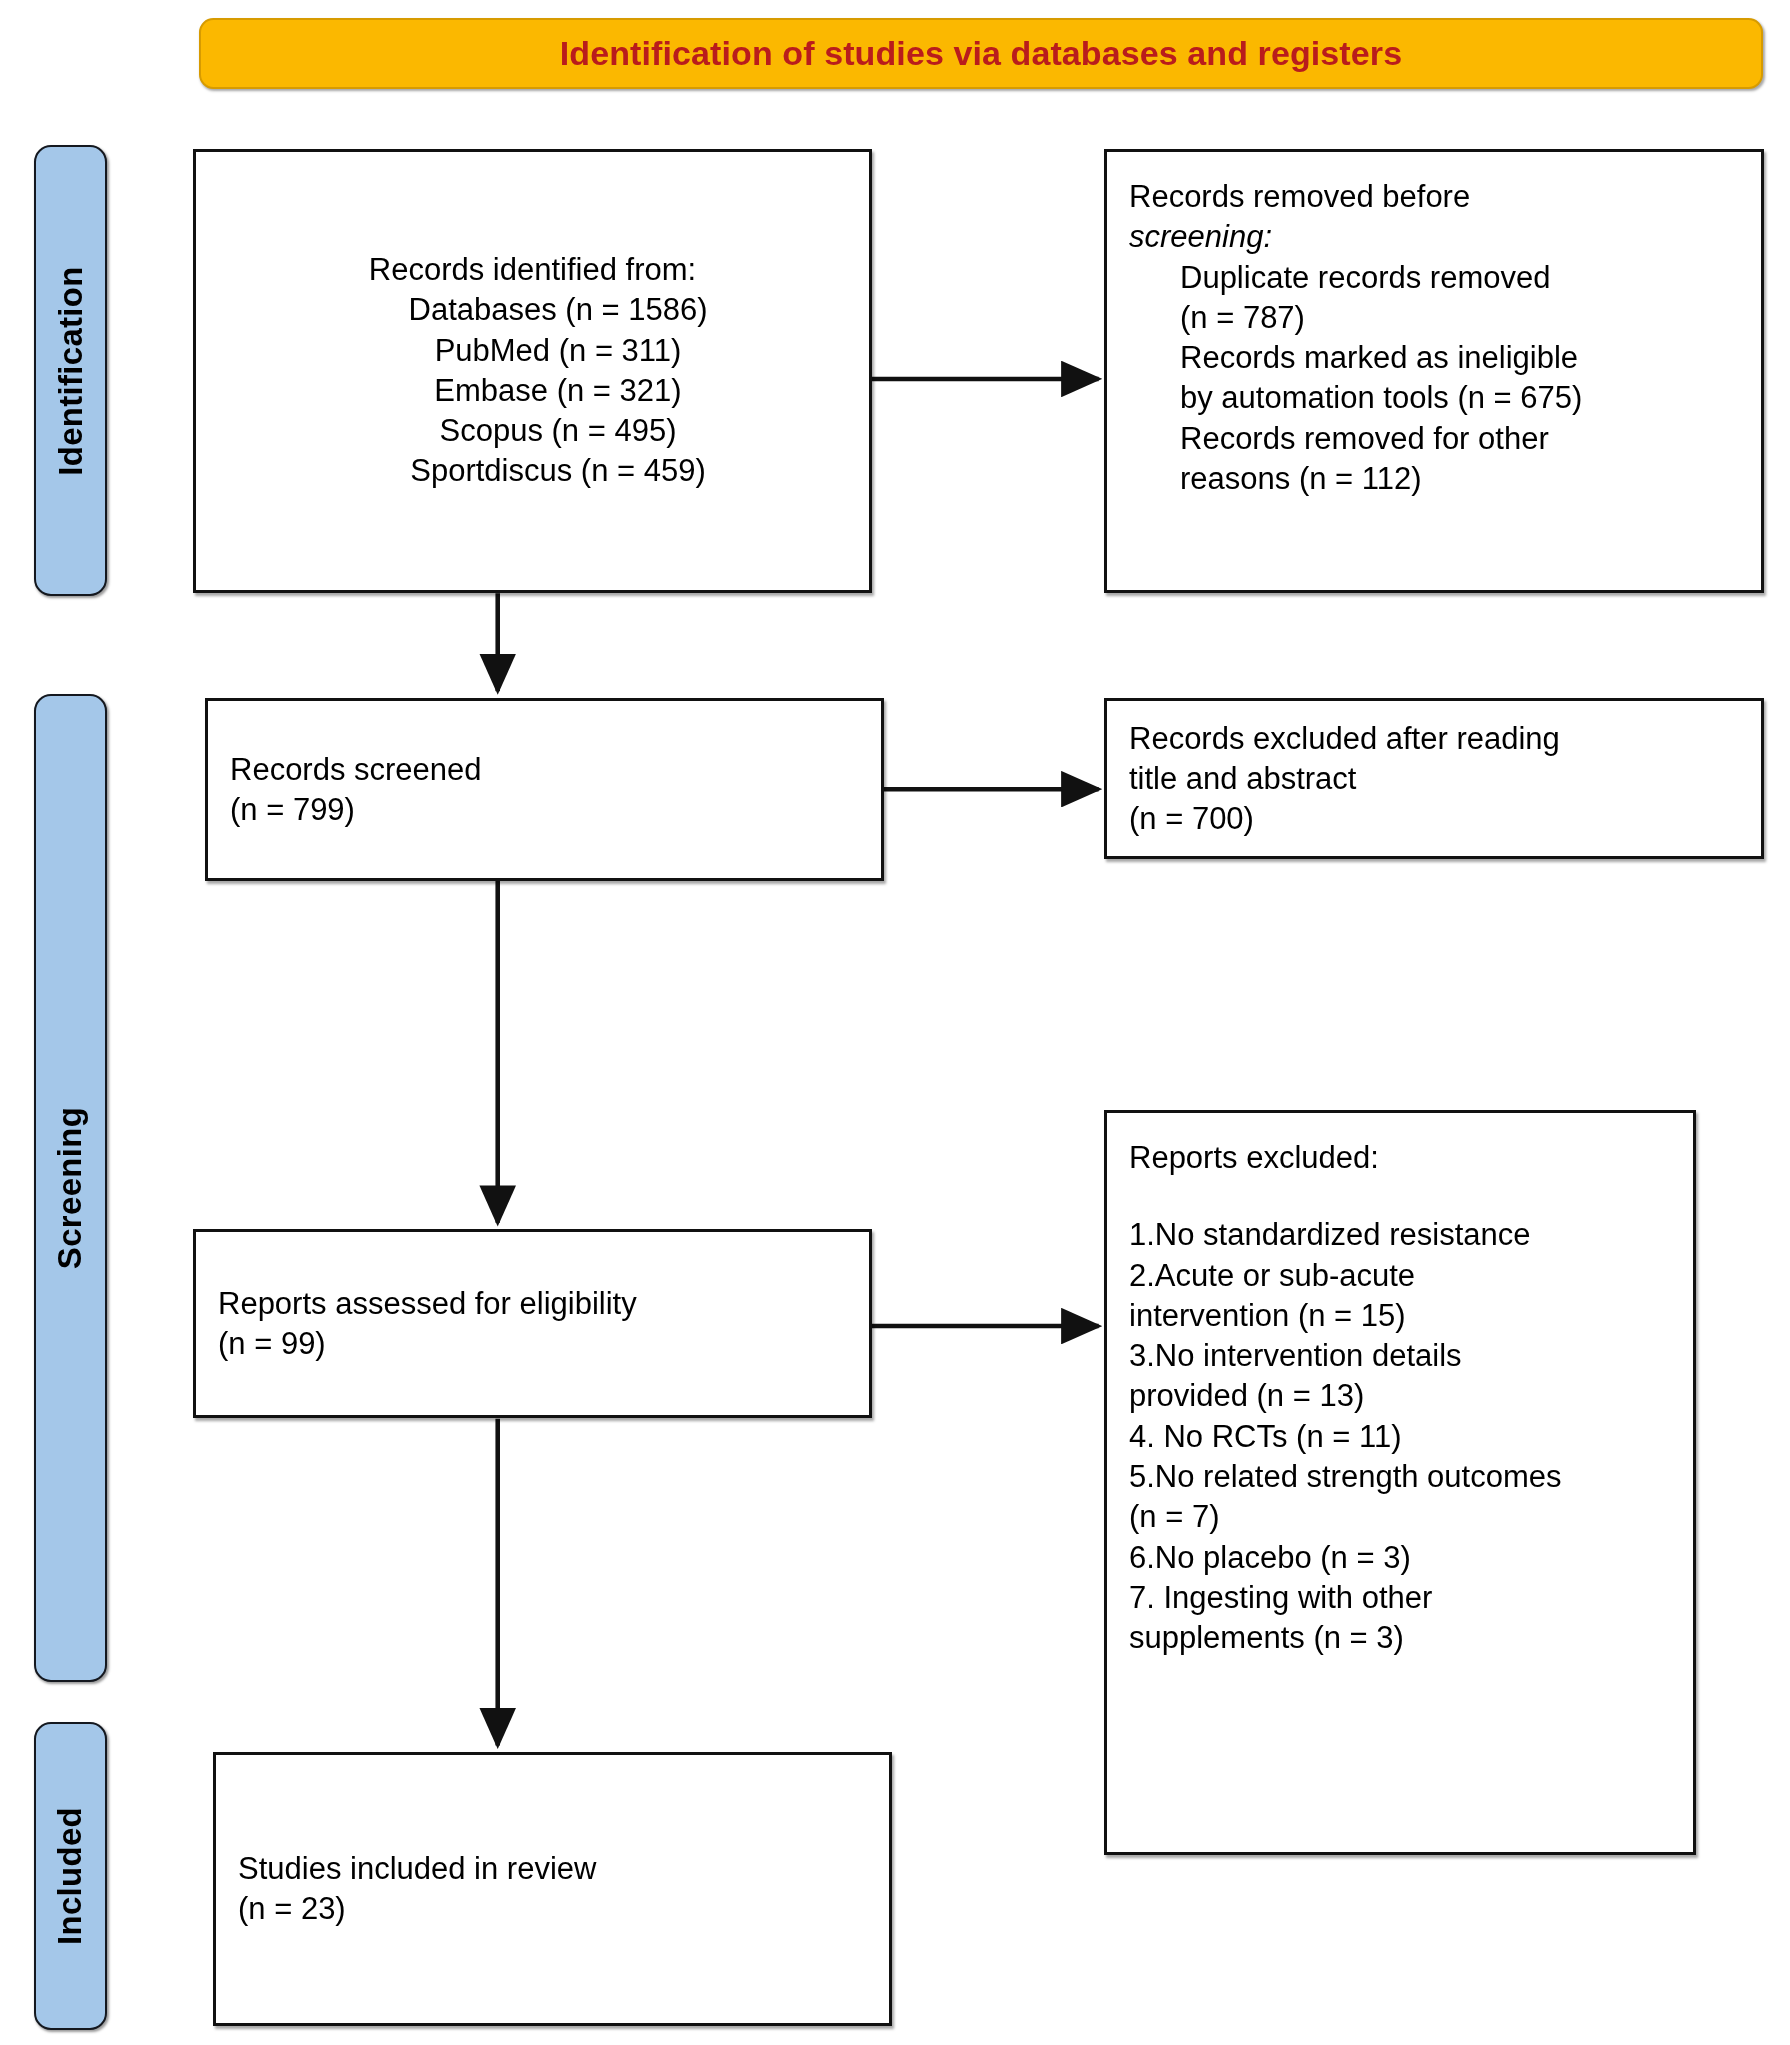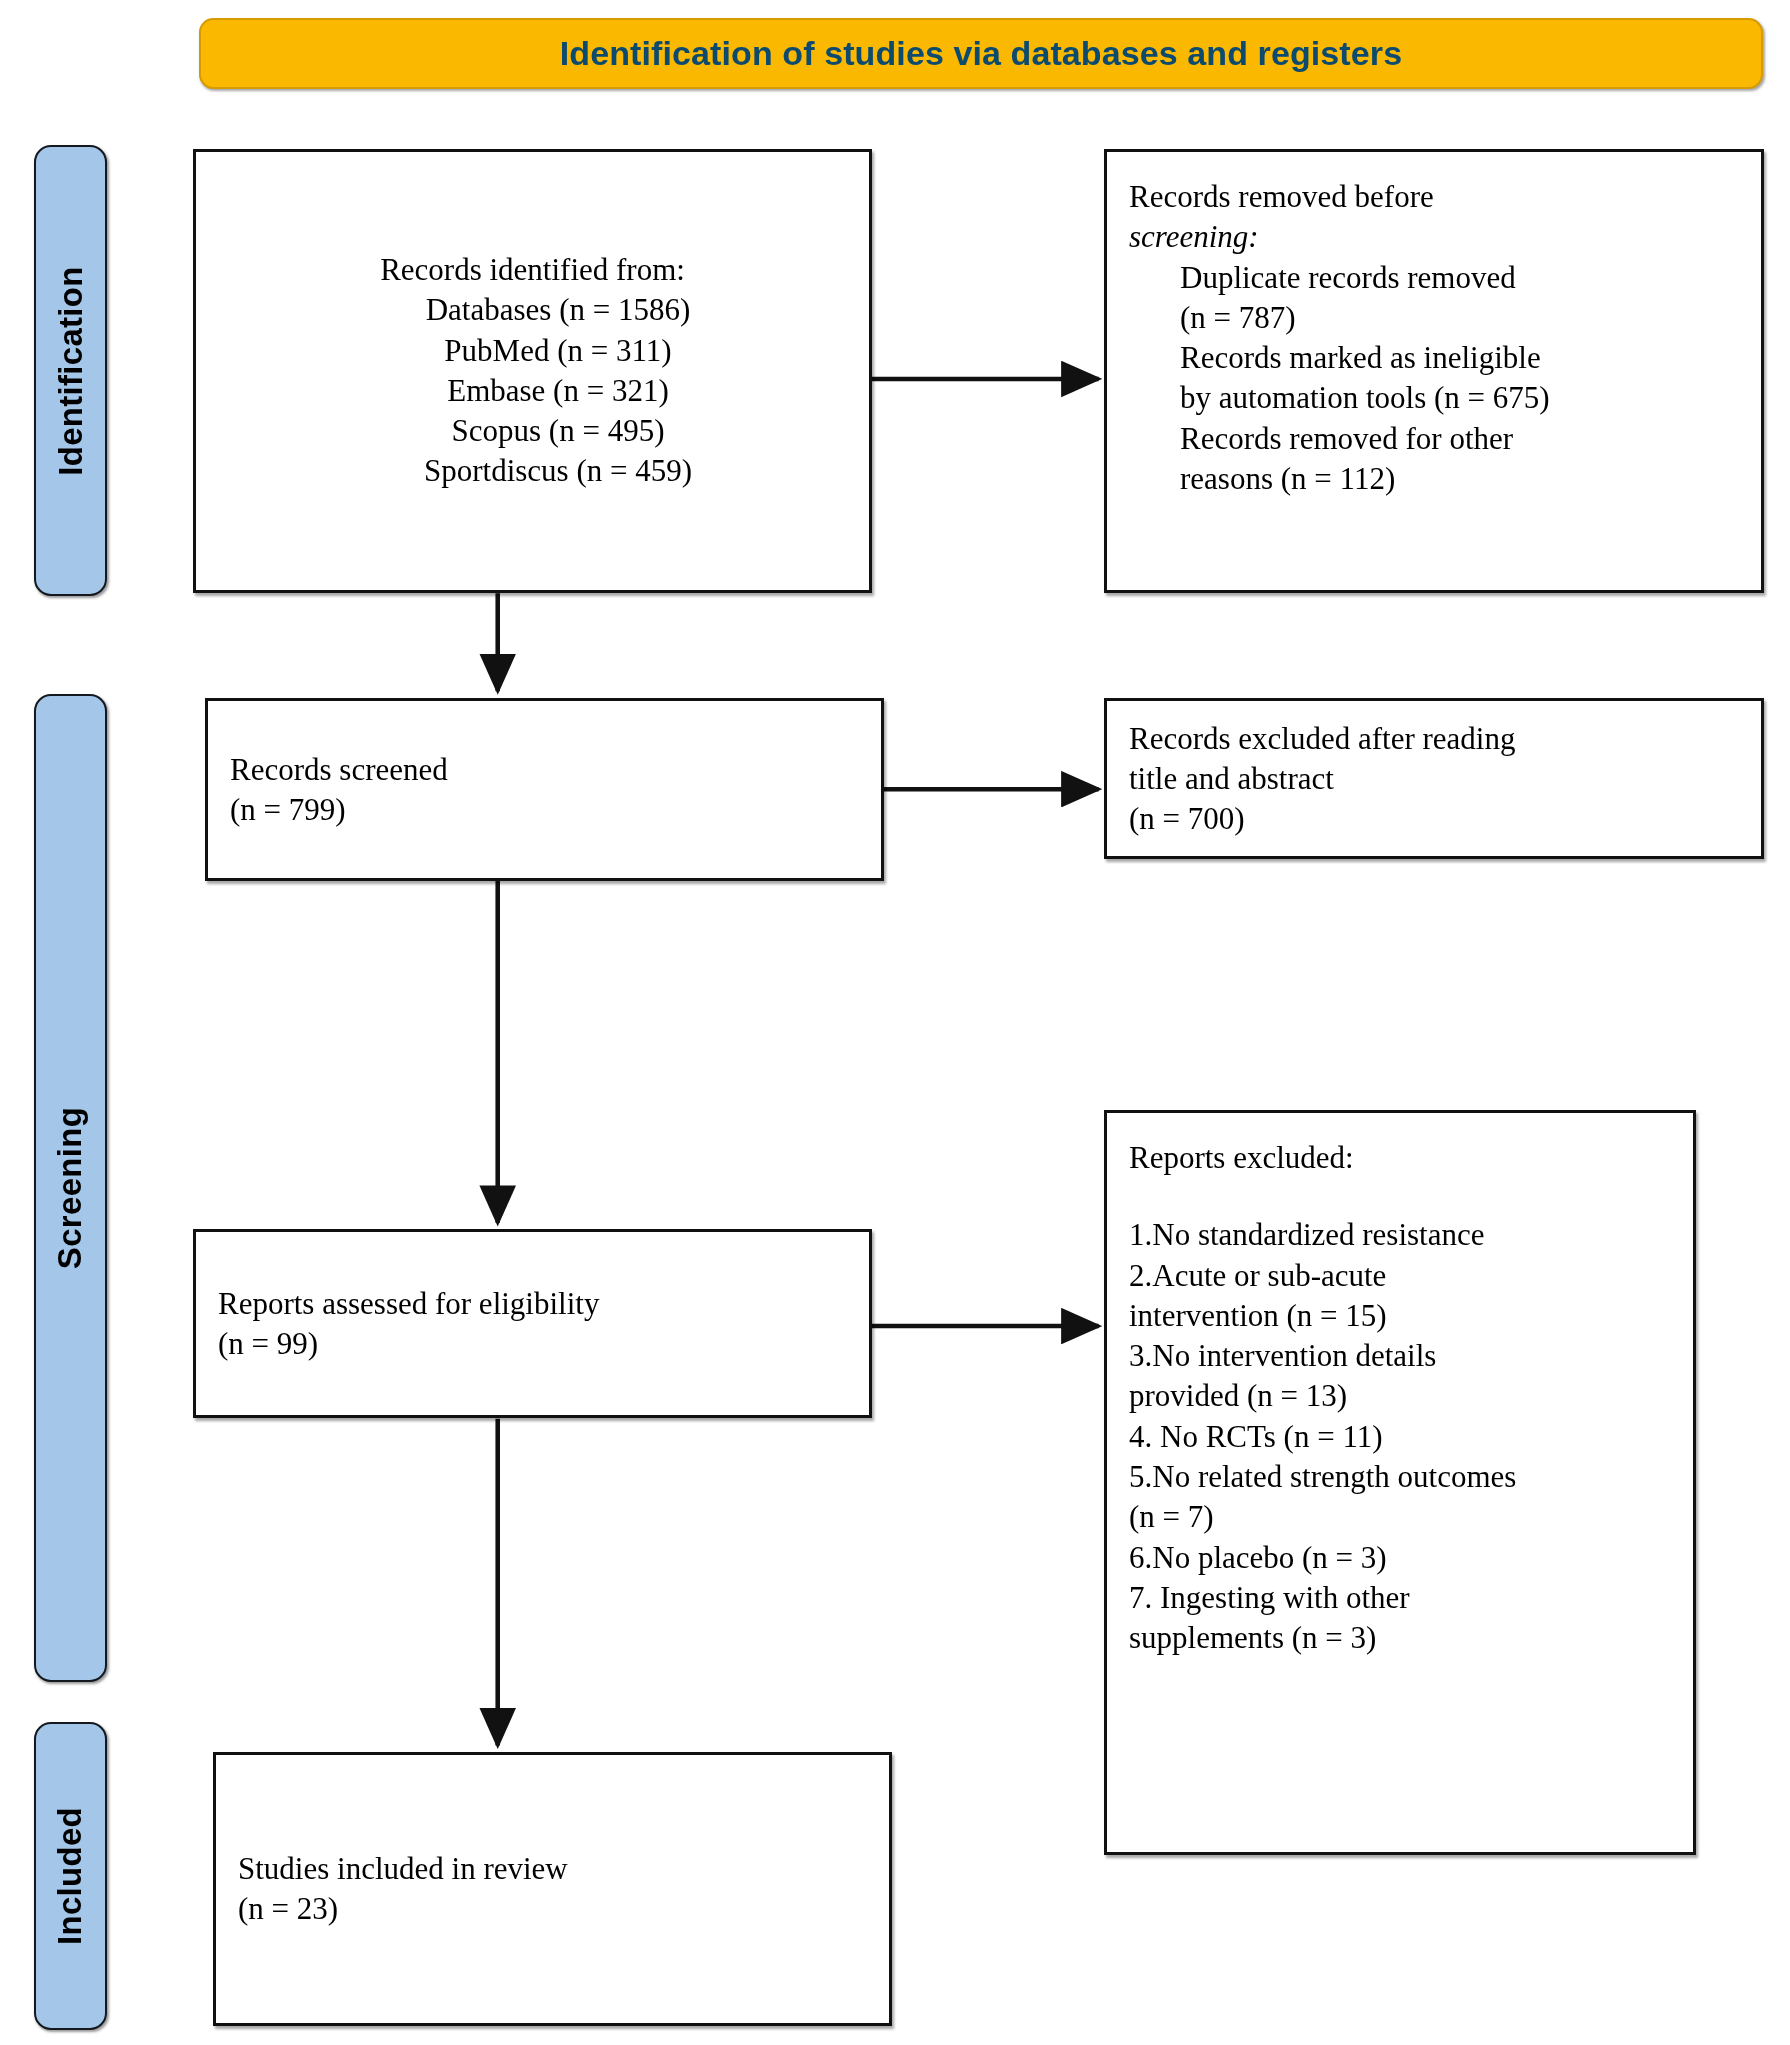--- a/index.html
+++ b/index.html
@@ -33,21 +33,21 @@
     border-radius: 14.4px;
     box-shadow: 1.3px 2px 2.6px rgba(0,0,0,0.35);
     display: flex;
     align-items: center;
     justify-content: center;
     box-sizing: border-box;
   }
   .header-banner-text {
     font-size: 34px;
     font-weight: bold;
-    color: #0c4a6e;
+    color: #b91c1c;
     letter-spacing: 0.1px;
     text-align: left;
     line-height: 1.1;
   }
 
   
   .stage-pill {
     position: absolute;
     background: #A4C7E9;
     border: 2.6px solid #14181F;
@@ -80,21 +80,20 @@
     box-shadow: 2px 2.6px 2.6px rgba(0,0,0,0.35);
   }
   .flow-box-inner {
     position: absolute;
     left: 0;
     right: 0;
     top: 50%;
     transform: translateY(-50%);
     padding: 0 22px;
     box-sizing: border-box;
-    font-family: Liberation Serif, serif;
   }
   .flow-line {
     font-size: 31px;
     line-height: 1.30;
     color: #000000;
     white-space: pre-wrap;
   }
   .flow-line.indent { padding-left: 51px; }
   .flow-line.italic { font-style: italic; }
   .flow-line.spacer { height: 37px; }

